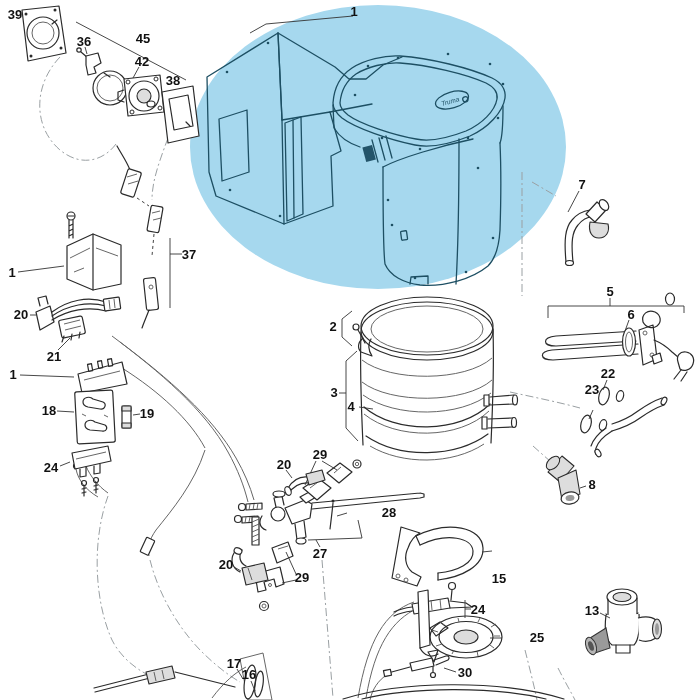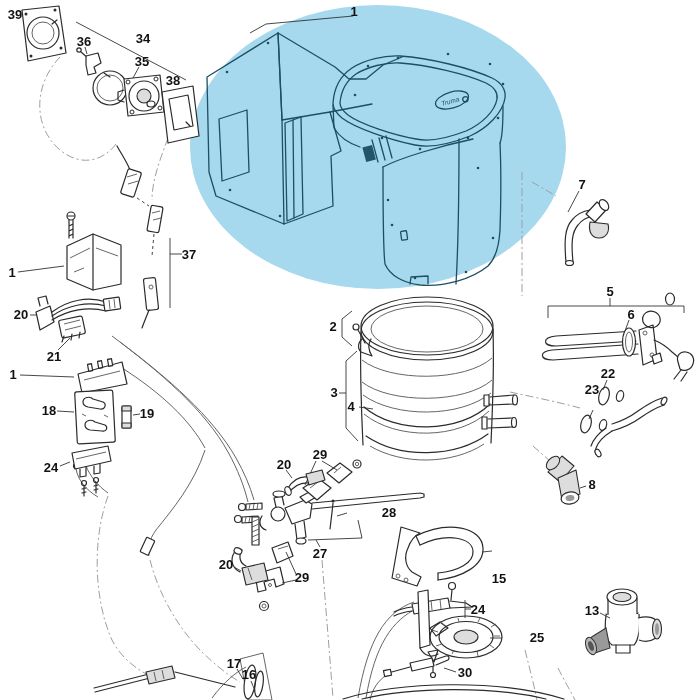--- a/index.html
+++ b/index.html
@@ -448,22 +448,22 @@
     <path class="ink" stroke-width="1.5" d="M343,699 C400,681 500,679 564,699"></path>
     <path class="ink" d="M362,699 C412,687 492,686 546,699"></path>
   </g>
 
   <path class="lead" d="M353,16 L266,24 L250,33"></path>
 </svg>
 
 <div id="labels-layer">
       <div class="part-label" style="left: 15px; top: 14px;">39</div>
       <div class="part-label" style="left: 84px; top: 41px;">36</div>
-      <div class="part-label" style="left: 143px; top: 38px;">34</div>
-      <div class="part-label" style="left: 142px; top: 61px;">35</div>
+      <div class="part-label" style="left: 143px; top: 38px;">45</div>
+      <div class="part-label" style="left: 142px; top: 61px;">42</div>
       <div class="part-label" style="left: 173px; top: 80px;">38</div>
       <div class="part-label" style="left: 354px; top: 11px;">1</div>
       <div class="part-label" style="left: 582px; top: 184px;">7</div>
       <div class="part-label" style="left: 189px; top: 254px;">37</div>
       <div class="part-label" style="left: 12px; top: 272px;">1</div>
       <div class="part-label" style="left: 610px; top: 291px;">5</div>
       <div class="part-label" style="left: 21px; top: 314px;">20</div>
       <div class="part-label" style="left: 631px; top: 314px;">6</div>
       <div class="part-label" style="left: 333px; top: 326px;">2</div>
       <div class="part-label" style="left: 54px; top: 356px;">21</div>

